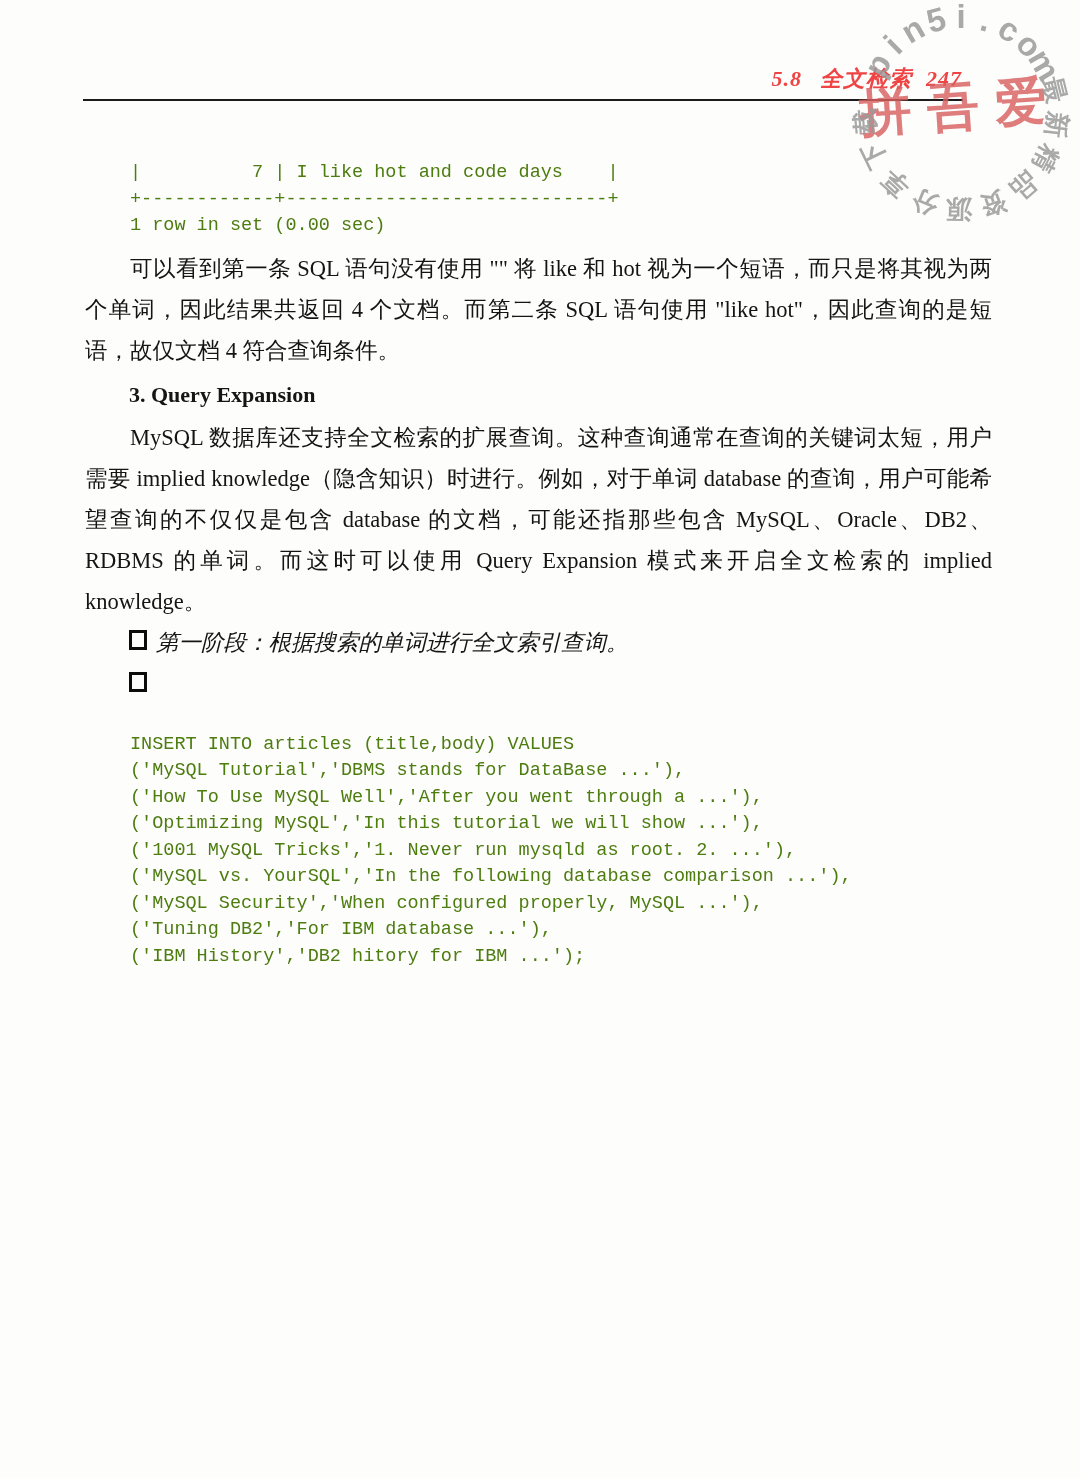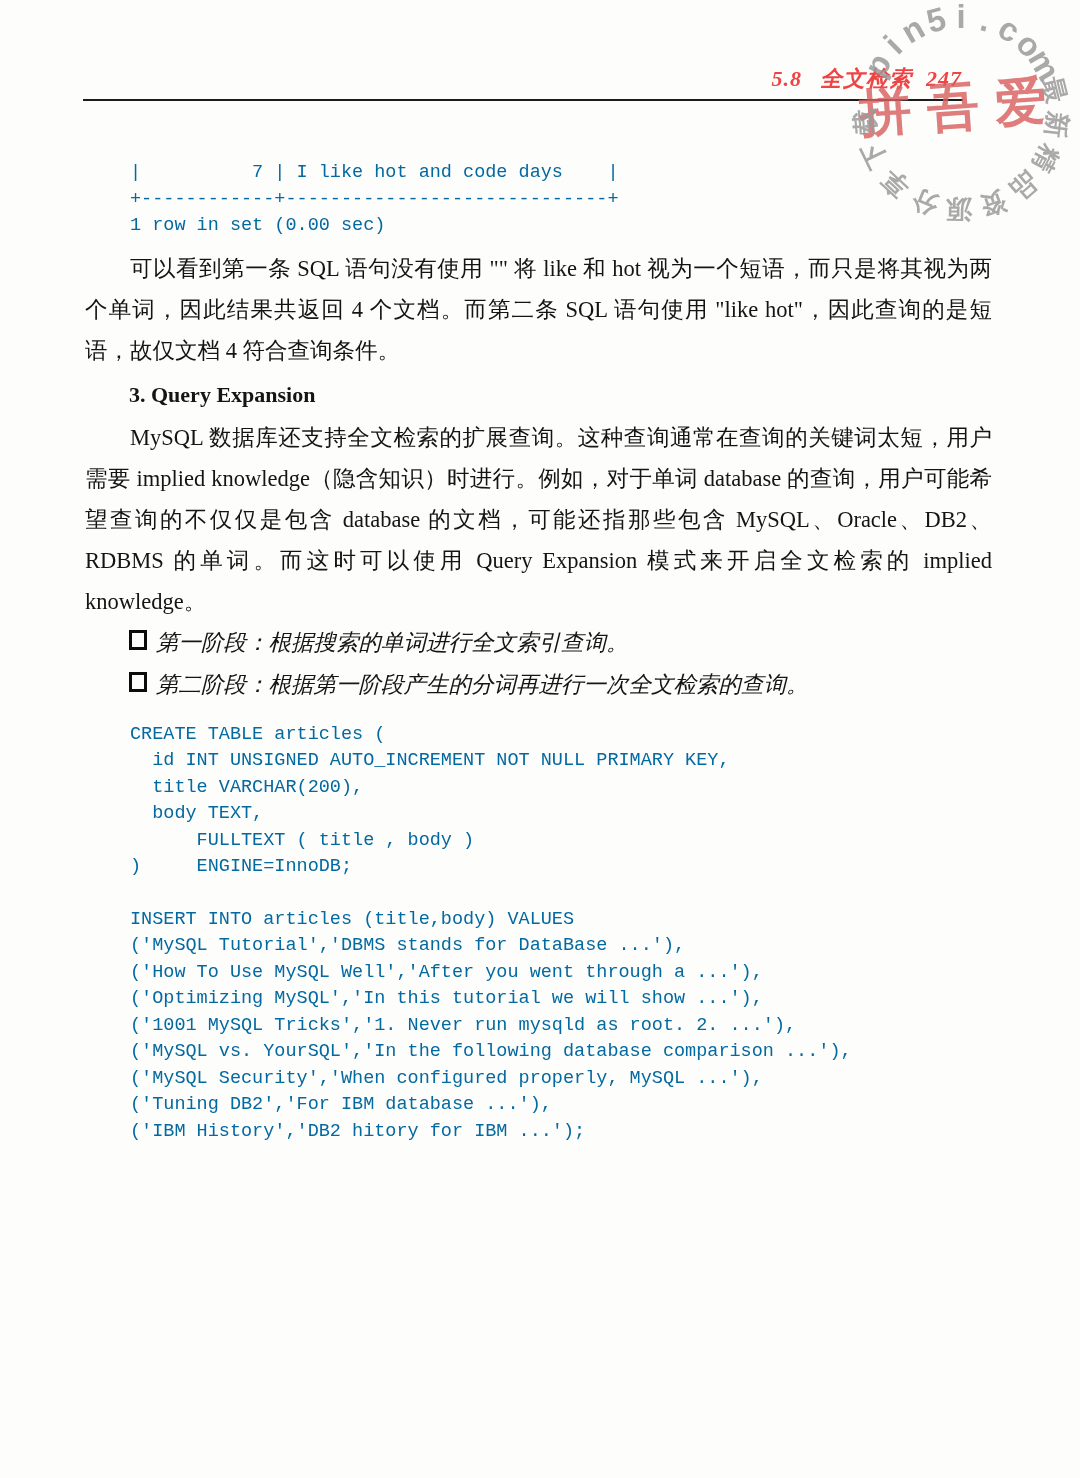--- a/index.html
+++ b/index.html
@@ -62,21 +62,21 @@
     width:12px; height:14px;
     border:3px solid #0c0c0c;
     margin-right:9px;
     vertical-align:0px;
   }
   pre.code {
     margin:0;
     font-family:"Liberation Mono","DejaVu Sans Mono",monospace;
     font-size:18.5px;
     line-height:26.5px;
-    color:#0369a1;
+    color:#4d7c0f;
     padding-left:45px;
     white-space:pre;
   }
   pre.code.first { margin-top:24px; margin-bottom:8px; }
   pre.code.mid   { margin-top:16px; margin-bottom:0; }
   pre.code.last  { margin-top:26px; margin-bottom:10px; }
 
   
   .wm {
     position:absolute;
@@ -116,27 +116,21 @@
   <div class="rule"></div>
 
   <div class="content" id="content">
       <pre class="code first">|          7 | I like hot and code days    |
 +------------+-----------------------------+
 1 row in set (0.00 sec)</pre>
       <p class="para">可以看到第一条 SQL 语句没有使用 "" 将 like 和 hot 视为一个短语，而只是将其视为两个单词，因此结果共返回 4 个文档。而第二条 SQL 语句使用 "like hot"，因此查询的是短语，故仅文档 4 符合查询条件。</p>
       <h3 class="subhead">3. Query Expansion</h3>
       <p class="para">MySQL 数据库还支持全文检索的扩展查询。这种查询通常在查询的关键词太短，用户需要 implied knowledge（隐含知识）时进行。例如，对于单词 database 的查询，用户可能希望查询的不仅仅是包含 database 的文档，可能还指那些包含 MySQL、Oracle、DB2、RDBMS 的单词。而这时可以使用 Query Expansion 模式来开启全文检索的 implied knowledge。</p>
       <div class="bullet"><span class="sq"></span><span>第一阶段：根据搜索的单词进行全文索引查询。</span></div>
-      <div class="bullet"><span class="sq"></span><span>第二阶段：根据第一阶段产生的分词再进行一次全文检索的查询。</span></div>
-      <pre class="code mid">CREATE TABLE articles (
-  id INT UNSIGNED AUTO_INCREMENT NOT NULL PRIMARY KEY,
-  title VARCHAR(200),
-  body TEXT,
-      FULLTEXT ( title , body )
-)     ENGINE=InnoDB;</pre>
+      <div class="bullet"><span class="sq"></span></div>
       <pre class="code last">INSERT INTO articles (title,body) VALUES
 ('MySQL Tutorial','DBMS stands for DataBase ...'),
 ('How To Use MySQL Well','After you went through a ...'),
 ('Optimizing MySQL','In this tutorial we will show ...'),
 ('1001 MySQL Tricks','1. Never run mysqld as root. 2. ...'),
 ('MySQL vs. YourSQL','In the following database comparison ...'),
 ('MySQL Security','When configured properly, MySQL ...'),
 ('Tuning DB2','For IBM database ...'),
 ('IBM History','DB2 hitory for IBM ...');</pre>
     </div>

